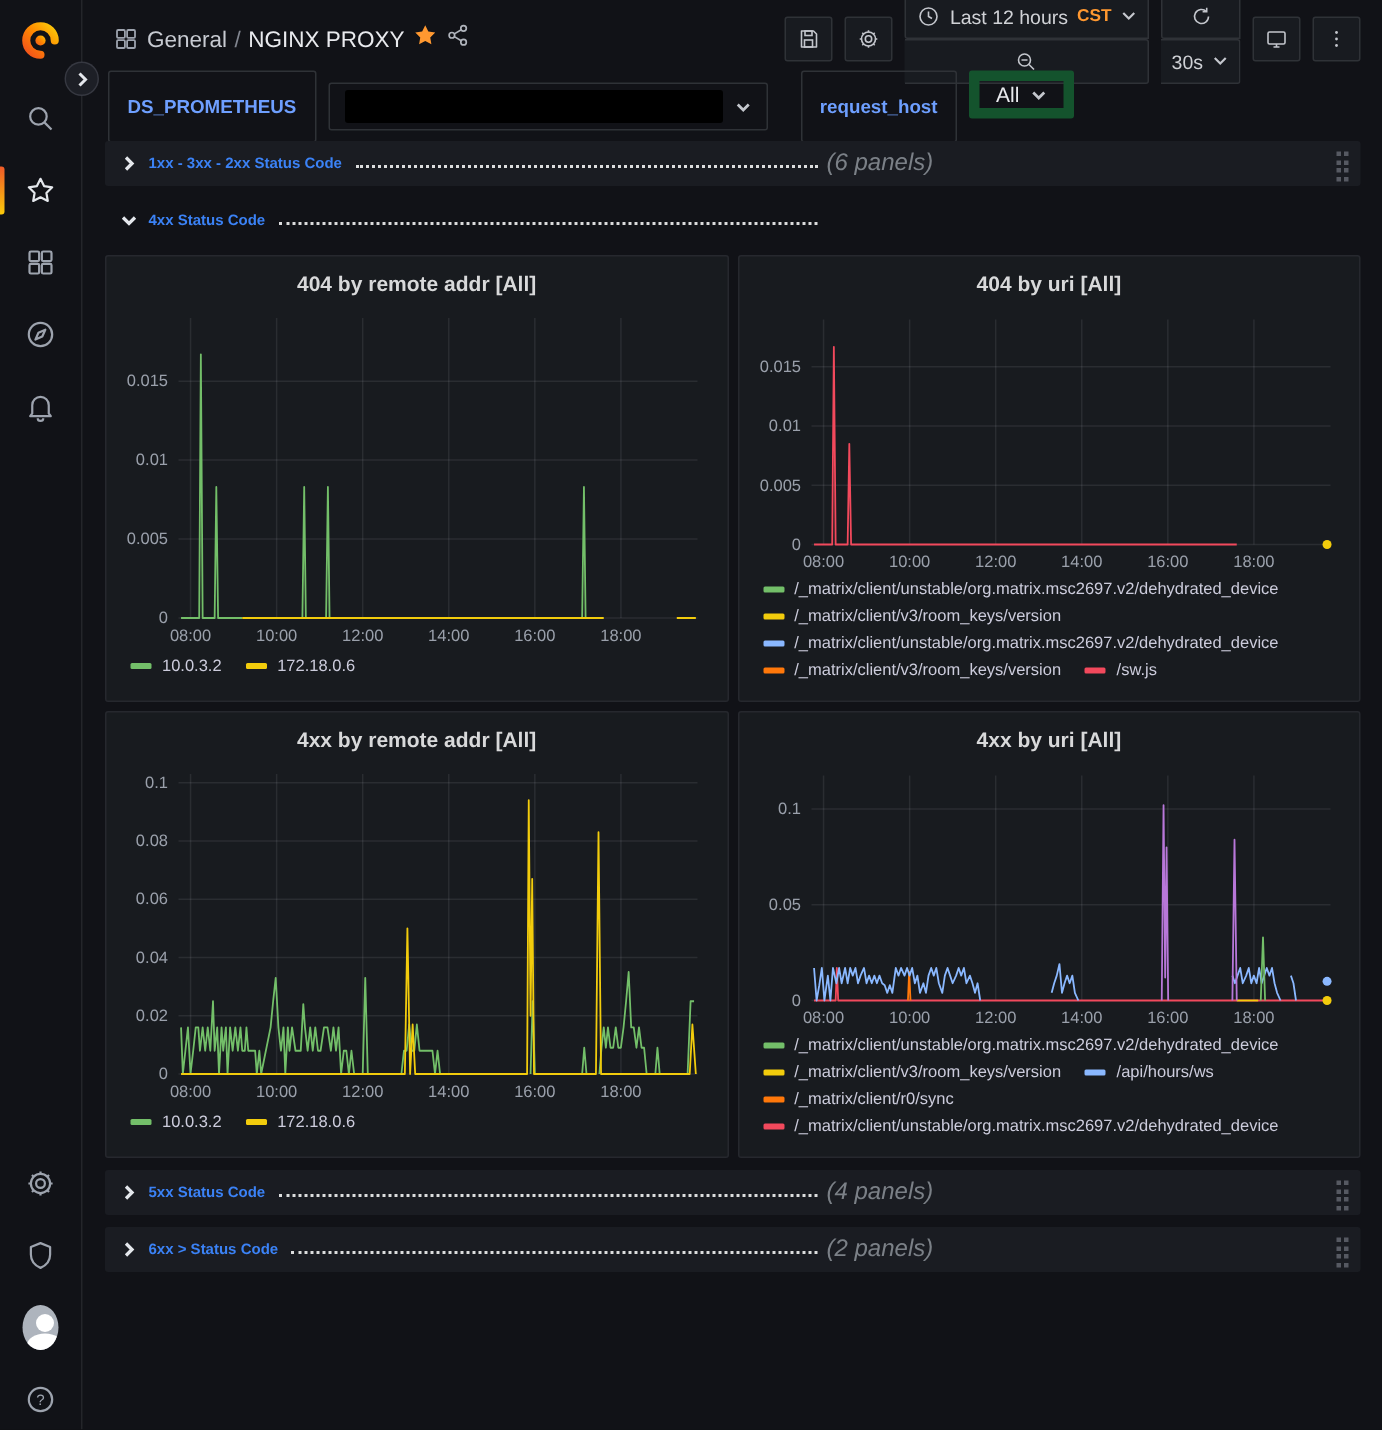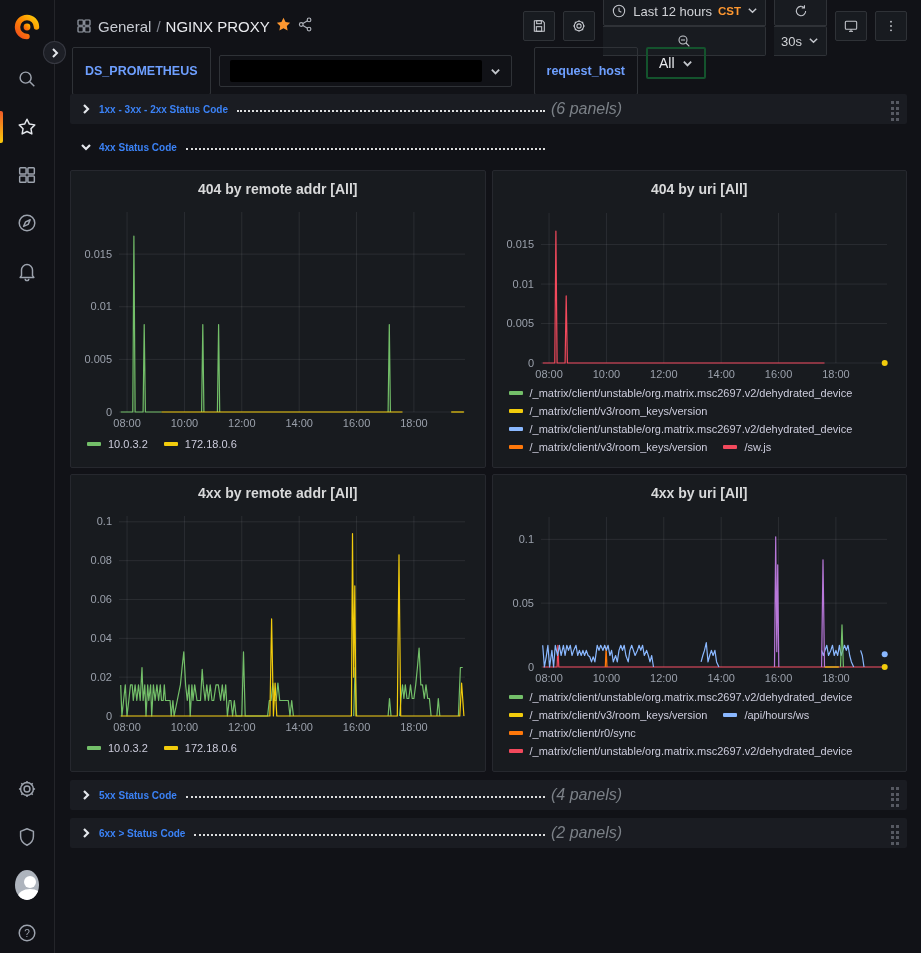--- a/index.html
+++ b/index.html
@@ -50,21 +50,21 @@
   .chev svg { width:11px; height:11px; }
 
   
   .subbar { height:38px; display:flex; align-items:center; gap:8px; padding:0 14px 0 17px; }
   .vlabel { height:48px; display:flex; align-items:center; padding:0 12px; border:1px solid #2F3237;
     border-radius:2px; color:#6E9FFF; font-size:12.5px; font-weight:700; }
   .vvalue { height:32px; display:flex; align-items:center; gap:8px; padding:0 10px; border:1px solid #2F3237;
     border-radius:2px; cursor:pointer; }
   .redacted { width:252px; height:22px; background:#000; border-radius:2px; }
   .vvalue svg, .vall svg { width:11px; height:11px; stroke:#C3C6CC; fill:none; stroke-width:2; }
-  .vall { height:32px; display:flex; align-items:center; gap:7px; padding:0 11px; border:2px solid #14532d;
+  .vall { height:32px; display:flex; align-items:center; gap:7px; padding:0 11px; border:7px solid #14532d;
     border-radius:2px; color:#E9EAEE; font-size:14px; cursor:pointer; }
   .vgroup { display:flex; gap:8px; margin-left:14px; }
 
   
   .dash { flex:1; padding:4px 14px 0 15px; overflow:hidden; }
   .rowhead { height:30px; display:flex; align-items:center; padding:0 8px 0 9px; border-radius:2px;
     margin-bottom:8px; position:relative; cursor:pointer; }
   .rowhead.collapsed { background:#1A1C22; }
   .row-left { flex:0 0 472px; display:flex; align-items:center; min-width:0; }
   .rowhead .chv { width:14px; height:14px; margin-right:6px; flex:0 0 14px; }

